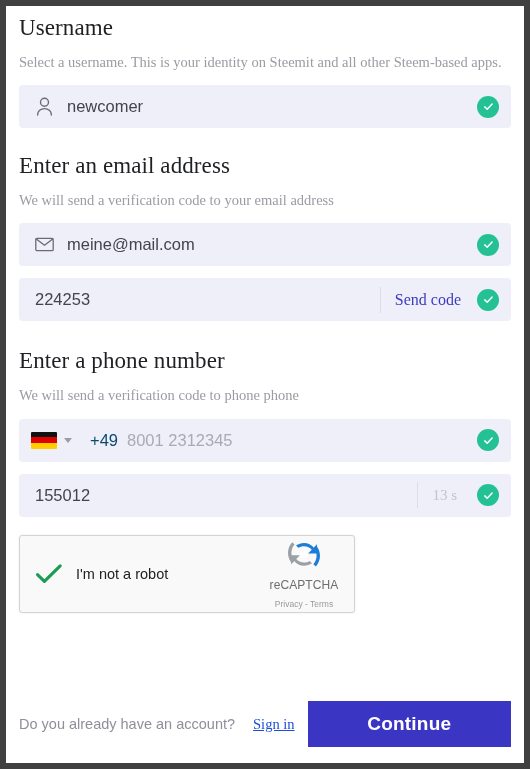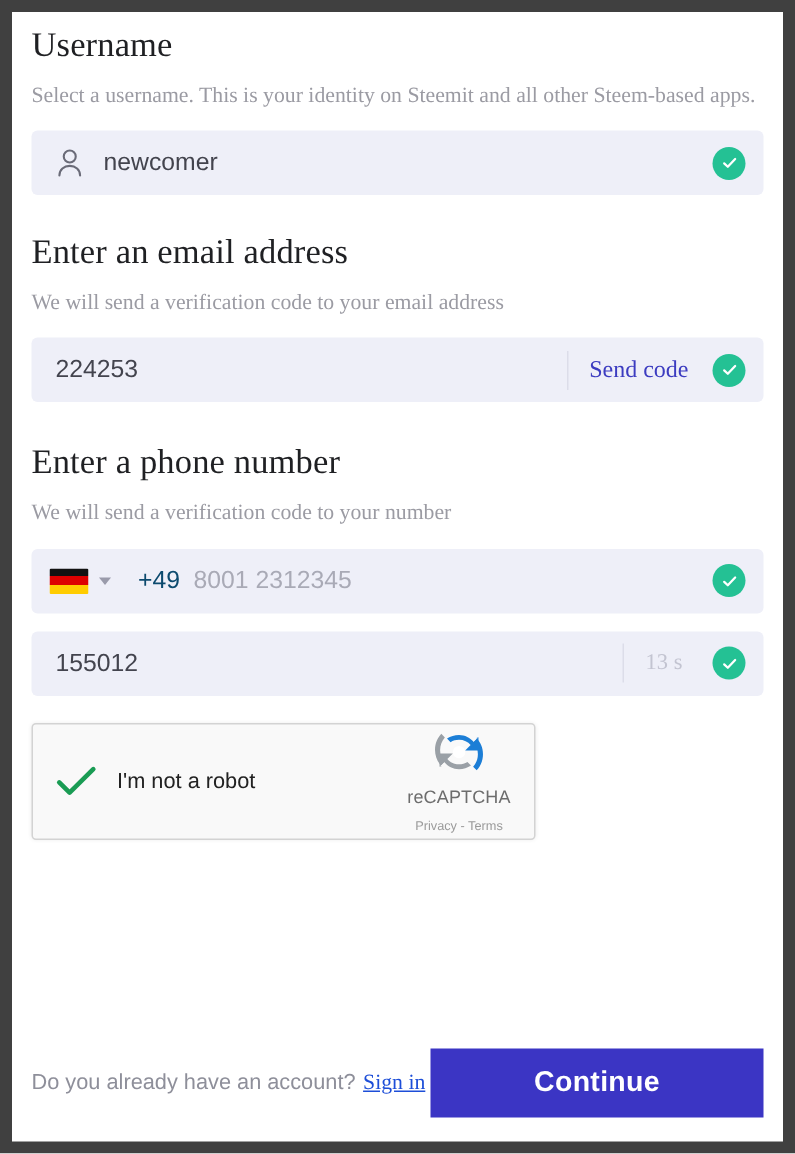--- a/index.html
+++ b/index.html
@@ -13,21 +13,21 @@
   body {
     font-family: "Liberation Serif", serif;
     overflow: hidden;
   }
 
   #app {
     position: relative;
     width: 530px;
     height: 769px;
     background: #ffffff;
-    border: 8px solid #404040;
+    border: 6px solid #404040;
     padding: 6px 13px 0 13px;
   }
 
   
   .section { margin-bottom: 0; }
 
   .heading {
     font-family: "Liberation Serif", serif;
     font-size: 23px;
     font-weight: 400;
@@ -214,20 +214,21 @@
   }
 
   
   .footer {
     position: absolute;
     left: 13px;
     right: 13px;
     bottom: 16px;
     display: flex;
     align-items: center;
+    gap: 13px;
   }
 
   .account-text {
     font-family: "Liberation Sans", sans-serif;
     font-size: 14.5px;
     color: #8e8f9a;
     white-space: nowrap;
   }
 
   .signin-link {
@@ -277,37 +278,52 @@
             <path d="M2.8 6.9 5.2 9.2 10.1 4" stroke="#ffffff" stroke-width="1.5" fill="none" stroke-linecap="round" stroke-linejoin="round"></path>
           </svg>
       </span>
     </div>
   </div>
 
   <div class="section" style="margin-top:22px;">
     <div class="heading">Enter an email address</div>
     <div class="subtext">We will send a verification code to your email address</div>
 
+    <div class="field">
+      <span class="icon-slot">
+        <svg width="19" height="15" viewBox="0 0 19 15" fill="none" stroke="#6a6b78" stroke-width="1.3">
+          <rect x="0.8" y="1.3" width="17.4" height="12.4" rx="1.2"></rect>
+          <path d="M1.3 2 9.5 8.3 17.7 2" stroke-linecap="round" stroke-linejoin="round"></path>
+        </svg>
+      </span>
+      <span class="value" placeholder="Email address">meine@mail.com</span>
+      <span class="spacer"></span>
+      <span class="check-badge">
+        <svg width="13" height="13" viewBox="0 0 13 13">
+            <path d="M2.8 6.9 5.2 9.2 10.1 4" stroke="#ffffff" stroke-width="1.5" fill="none" stroke-linecap="round" stroke-linejoin="round"></path>
+          </svg>
+      </span>
+    </div>
 
     <div class="field">
       <span class="value code" placeholder="Verification code">224253</span>
       <span class="spacer"></span>
       <span class="divider"></span>
       <span class="action-link">Send code</span>
       <span class="check-badge">
         <svg width="13" height="13" viewBox="0 0 13 13">
             <path d="M2.8 6.9 5.2 9.2 10.1 4" stroke="#ffffff" stroke-width="1.5" fill="none" stroke-linecap="round" stroke-linejoin="round"></path>
           </svg>
       </span>
     </div>
   </div>
 
   <div class="section" style="margin-top:24px;">
     <div class="heading">Enter a phone number</div>
-    <div class="subtext">We will send a verification code to your number</div>
+    <div class="subtext">We will send a verification code to phone phone</div>
 
     <div class="field" style="padding-left:12px;">
       <span class="country">
         <span class="flag">
           <i class="b"></i>
             <i class="r"></i>
             <i class="g"></i>
         </span>
         <span class="caret"></span>
       </span>

